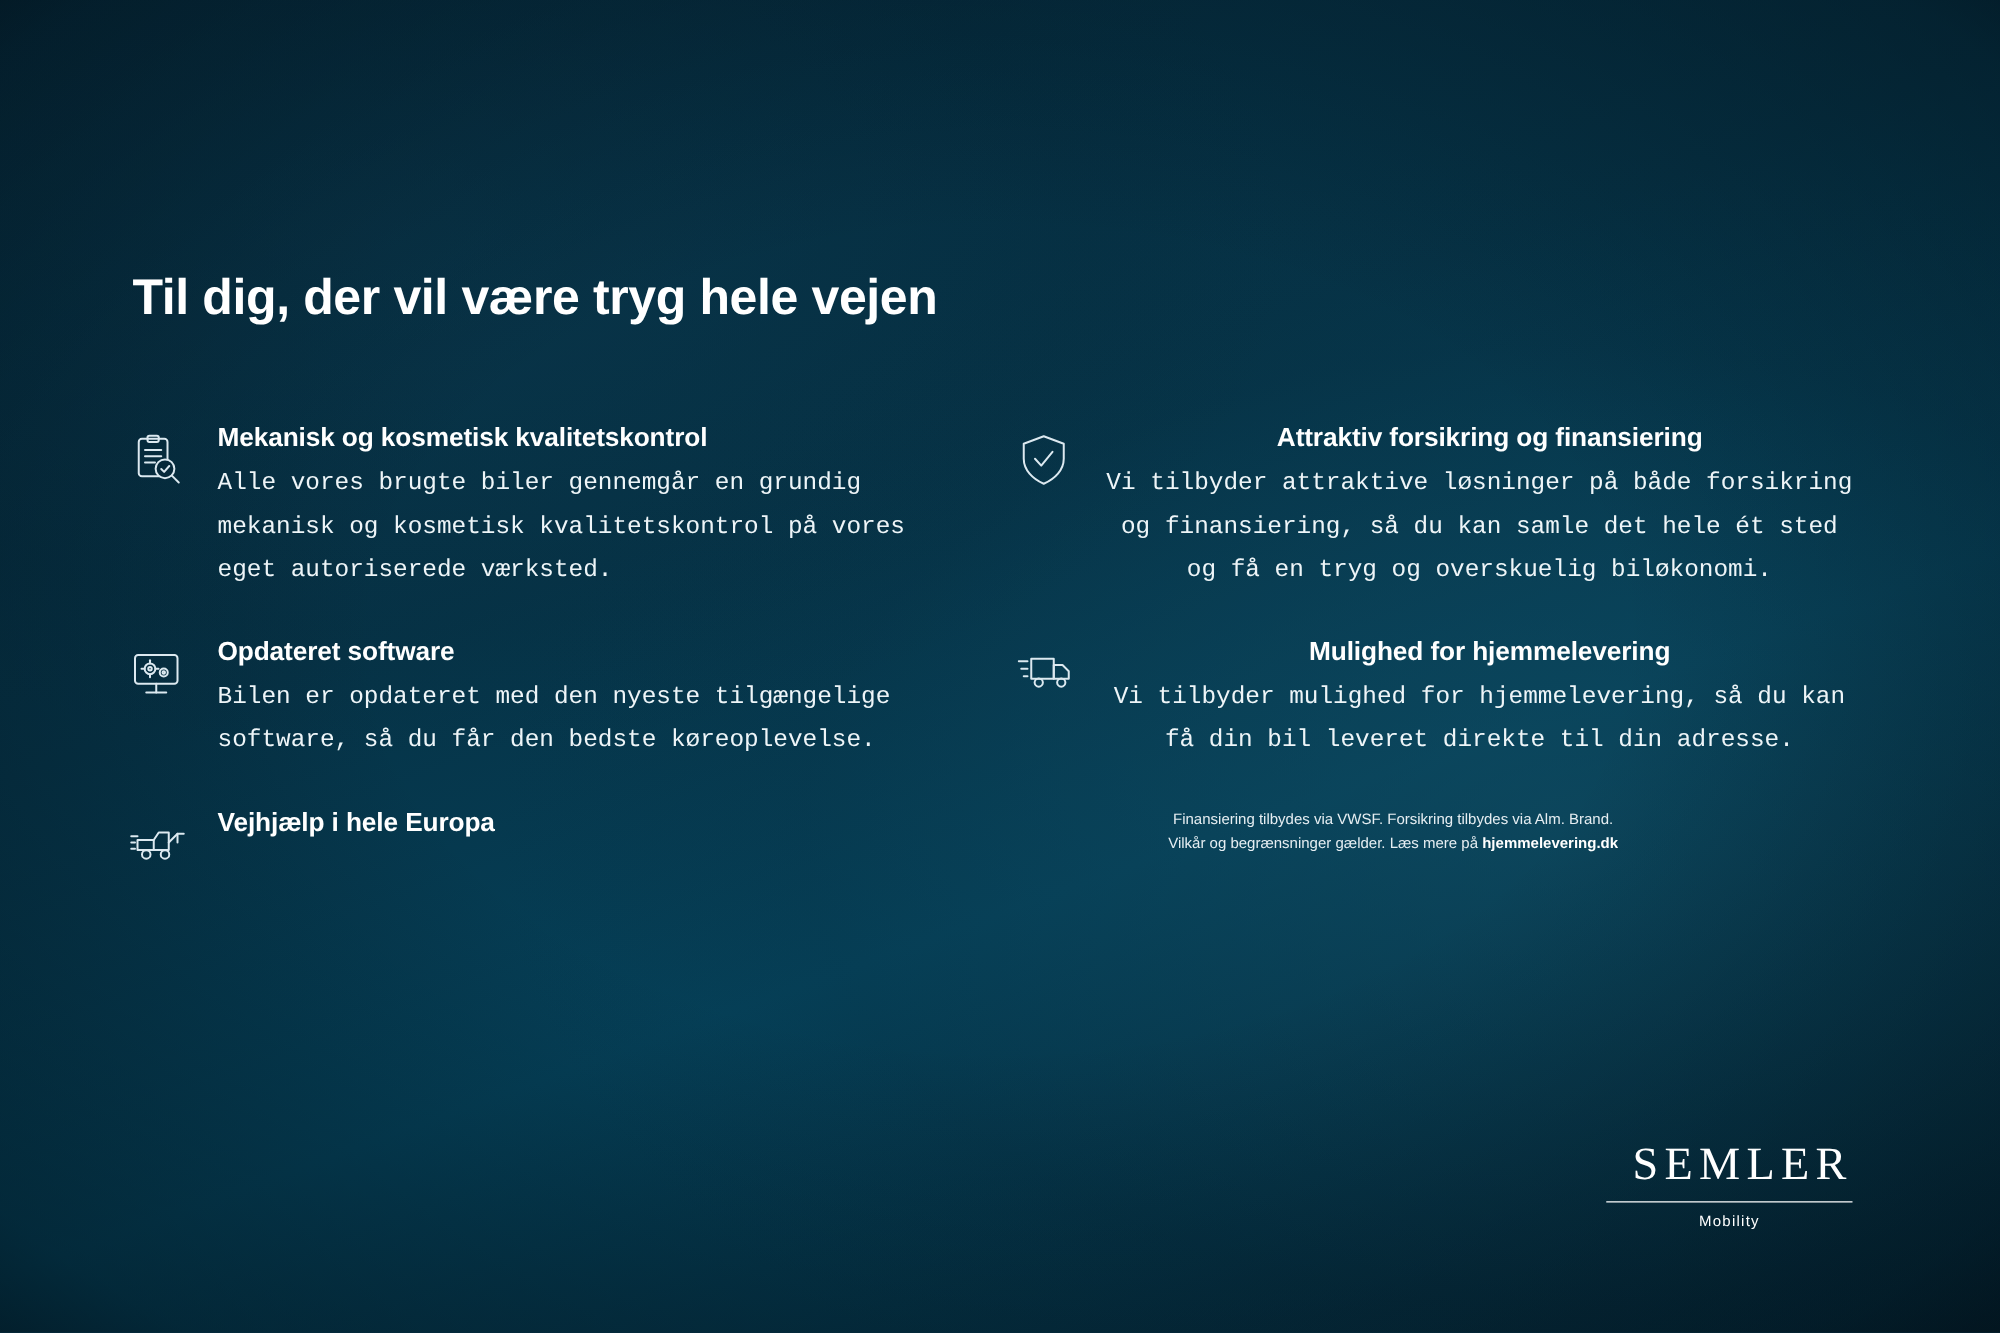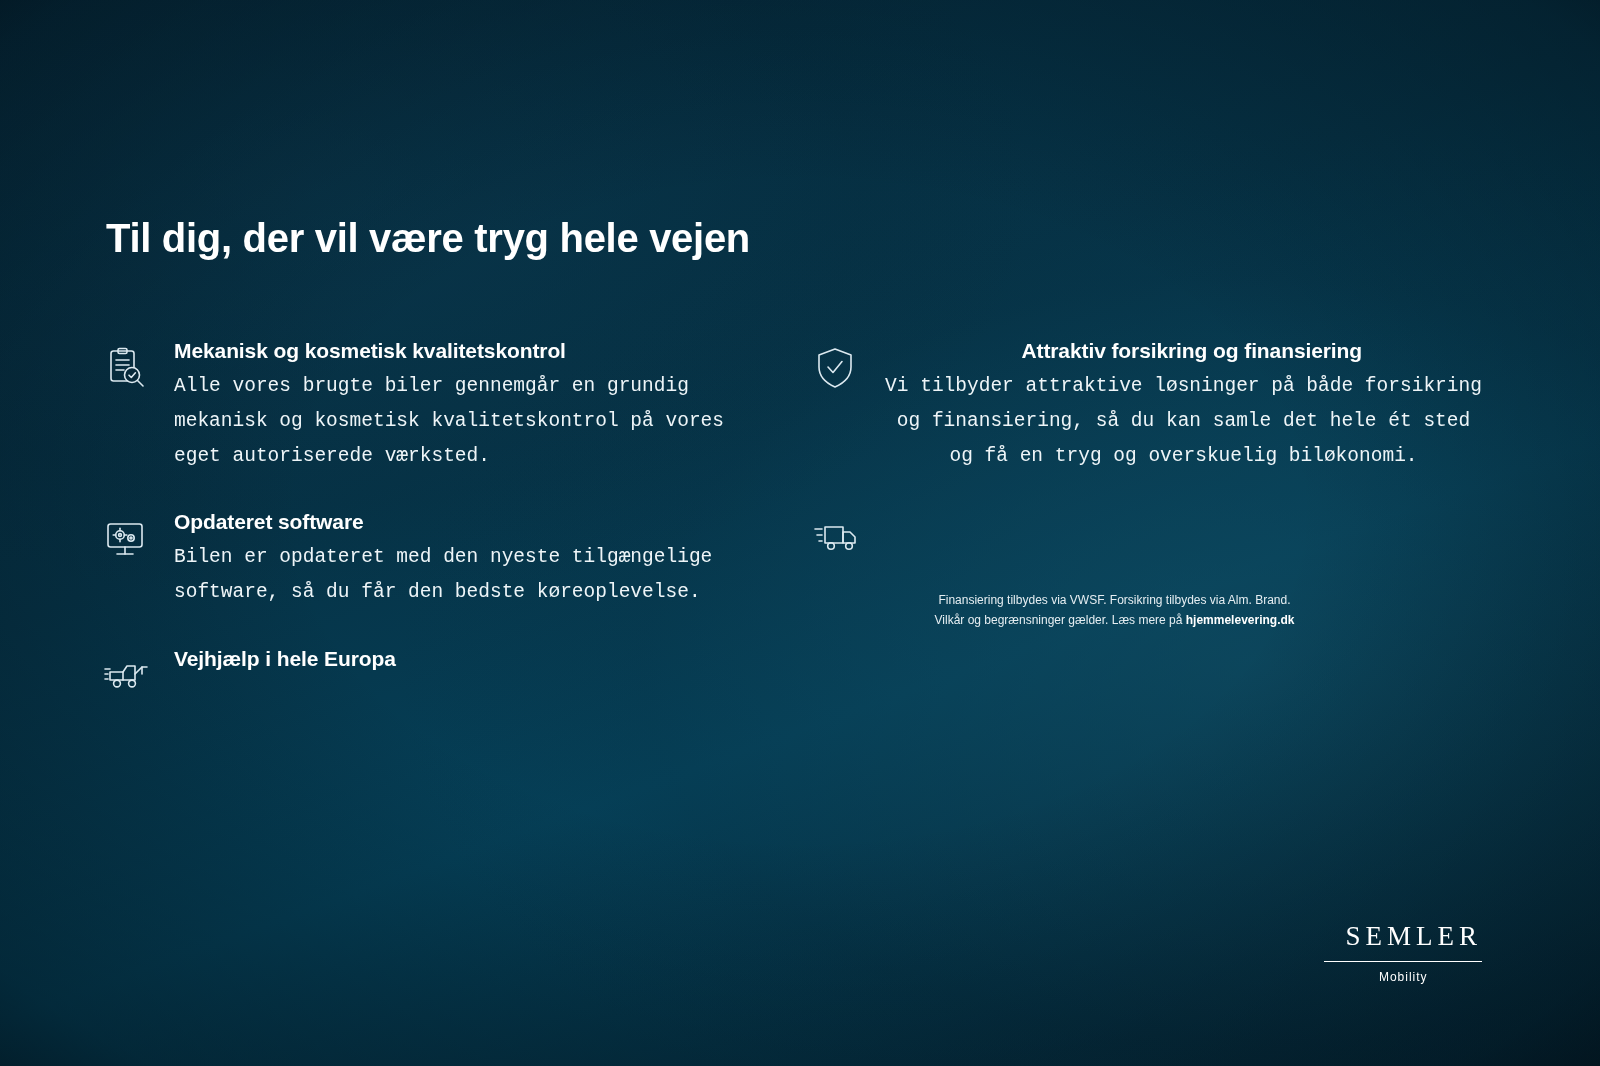--- a/index.html
+++ b/index.html
@@ -104,21 +104,21 @@
   }
   .logo {
     position: absolute;
     right: 118px;
     bottom: 82px;
     text-align: center;
     color: #ffffff;
   }
   .logo .wordmark {
     font-family: "Liberation Serif", serif;
-    font-size: 27px;
+    font-size: 37px;
     letter-spacing: 5px;
     line-height: 1;
     padding-left: 5px;
     margin-left: 16px;
   }
   .logo .rule {
     height: 1px;
     background: #ffffff;
     margin: 11px 0 8px 0;
     width: 100%;
@@ -225,20 +225,24 @@
           <svg width="46" height="38" viewBox="0 0 46 38" fill="none" stroke="#dce9f0" stroke-width="1.6" stroke-linecap="round" stroke-linejoin="round">
             <path d="M11 10 H29 V26 H11 Z"></path>
             <path d="M29 15 H36 L41 20 V26 H29 Z"></path>
             <circle cx="17" cy="29" r="3.3"></circle>
             <circle cx="35" cy="29" r="3.3"></circle>
             <line x1="1" y1="12" x2="8" y2="12"></line>
             <line x1="3" y1="18" x2="8" y2="18"></line>
             <line x1="5" y1="24" x2="8" y2="24"></line>
           </svg>
         </div>
+        <div class="body">
+          <h3>Mulighed for hjemmelevering</h3>
+          <p>Vi tilbyder mulighed for hjemmelevering, så du kan få din bil leveret direkte til din adresse.</p>
+        </div>
       </div>
 
       <div class="disclaimer">
         <div>Finansiering tilbydes via VWSF. Forsikring tilbydes via Alm. Brand.</div>
         <div>
           <span>Vilkår og begrænsninger gælder. Læs mere på </span><b>hjemmelevering.dk</b>
         </div>
       </div>
 
     </div>

